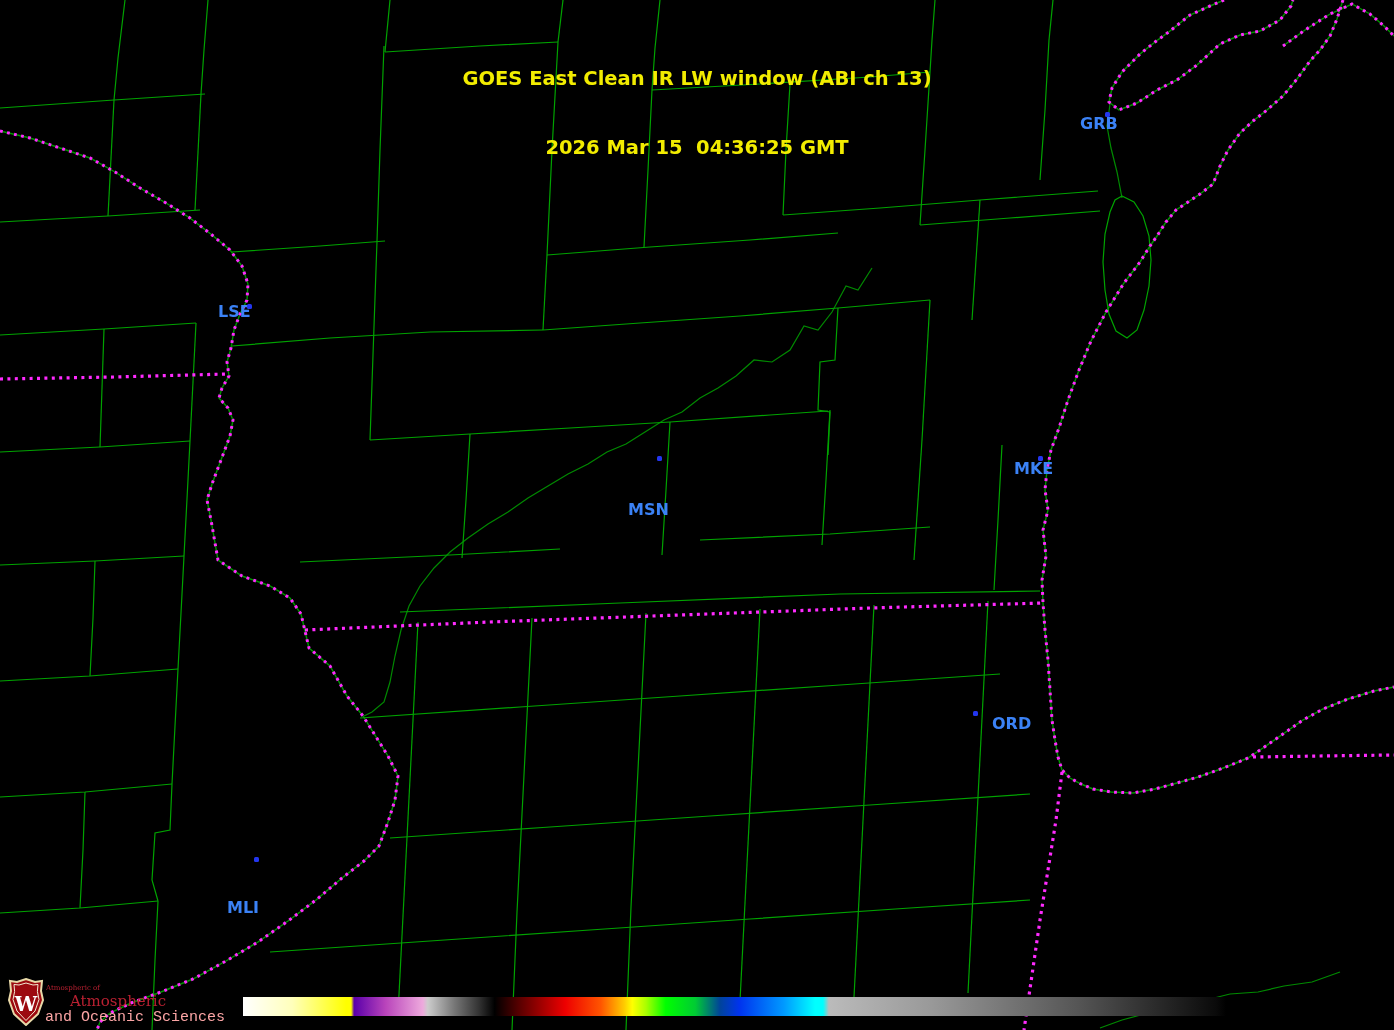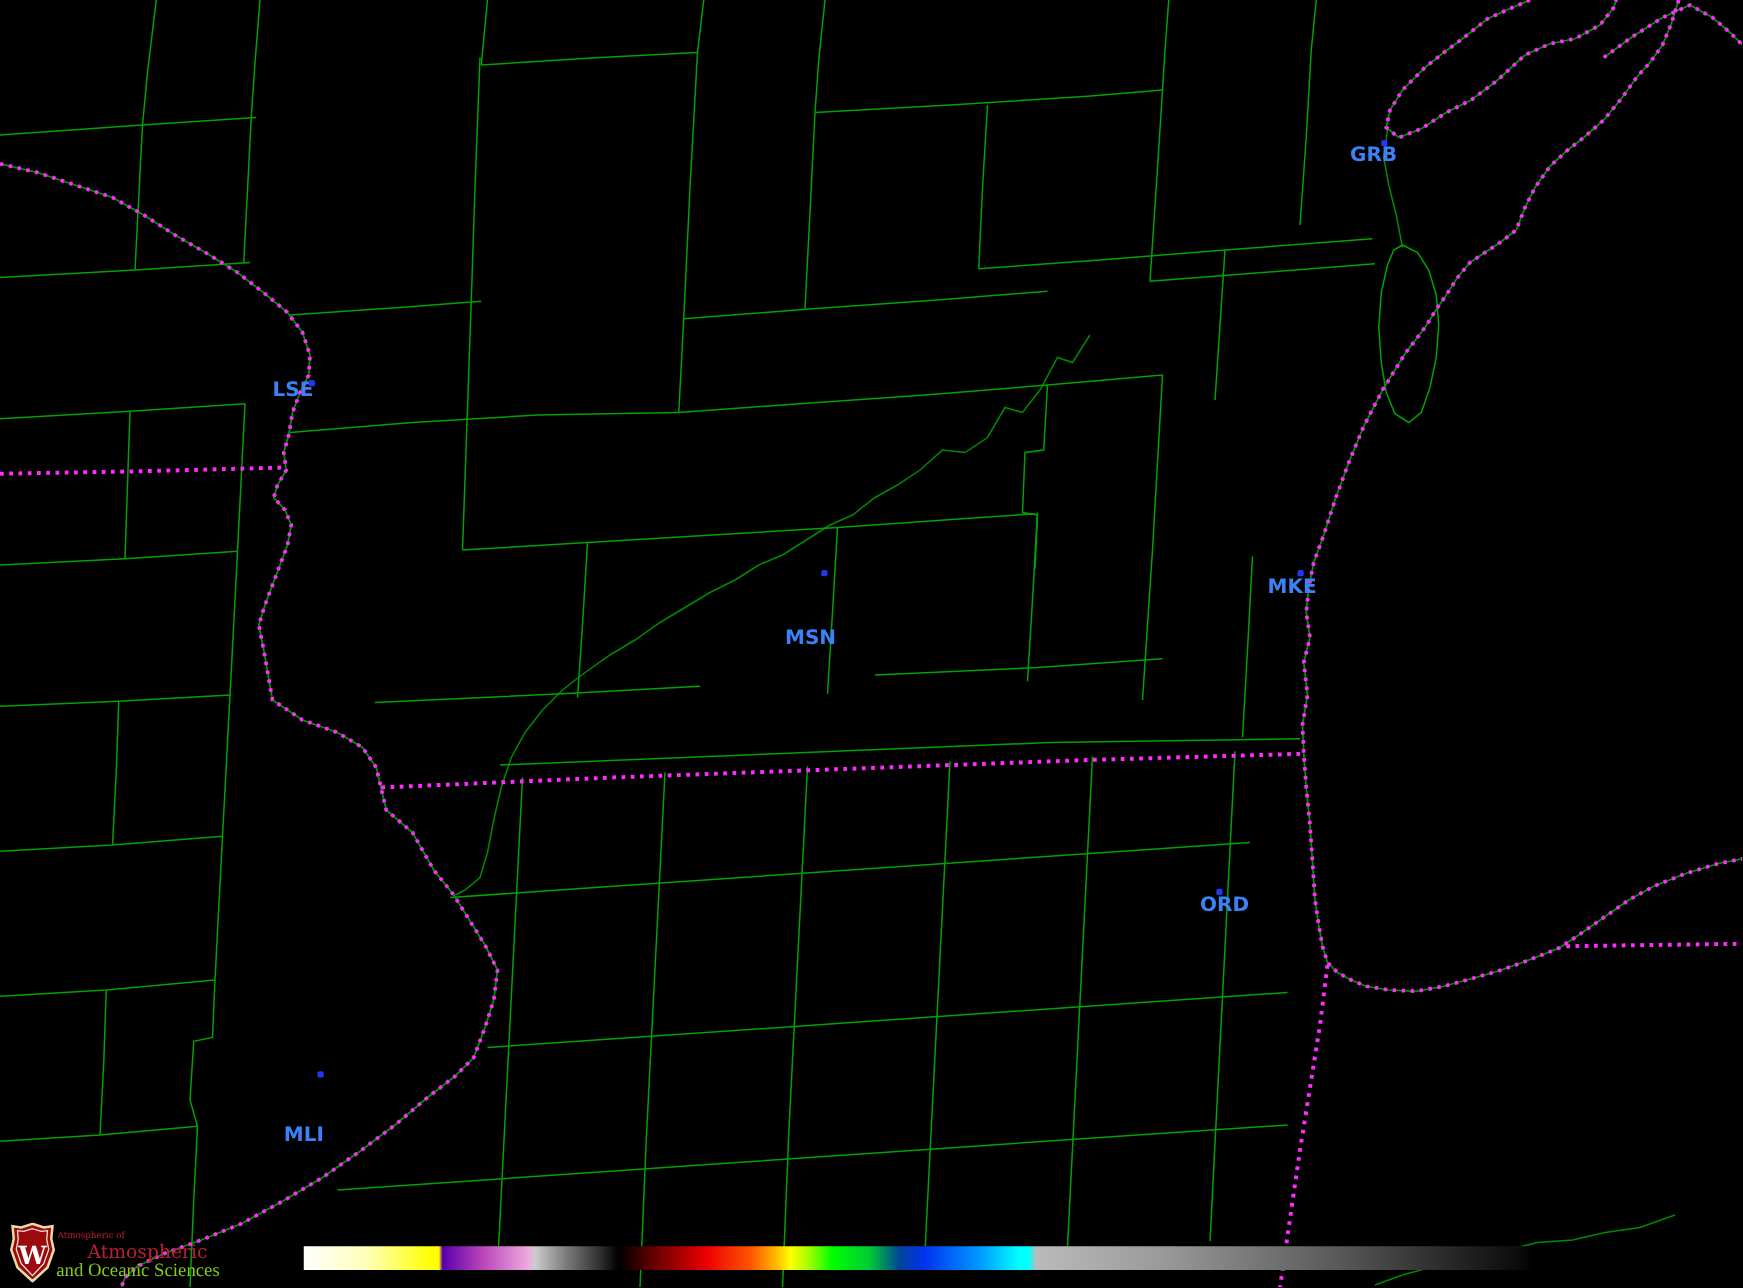--- a/index.html
+++ b/index.html
@@ -10,22 +10,22 @@
     color:#f2ec00;font-weight:bold;font-size:19.5px;line-height:23px;white-space:pre;}
   .city-label{position:absolute;color:#3b82f6;font-weight:bold;font-size:16px;line-height:16px;}
   .city-dot{position:absolute;width:5px;height:5px;background:#2336f0;border-radius:1.5px;}
   #colorbar{position:absolute;}
   #logo{position:absolute;left:6px;top:977px;width:240px;height:52px;}
   #logo .crest{position:absolute;left:2px;top:1px;}
   #logo .dept{position:absolute;left:40px;top:7px;font-size:7px;color:#b92031;
       font-family:"DejaVu Serif",serif;}
   #logo .l1{position:absolute;left:39px;top:15px;font-size:15px;color:#b92031;
       font-family:"DejaVu Serif",serif;padding-left:25px;}
-  #logo .l2{position:absolute;left:39px;top:32px;font-size:15px;color:#84cc16;
-      font-family:Liberation Serif, serif;}
+  #logo .l2{position:absolute;left:39px;top:32px;font-size:15px;color:#fca5a5;
+      font-family:Liberation Mono, monospace;}
 </style>
 </head>
 <body>
 
 <div id="stage">
 
   <svg id="map-svg" width="1394" height="1030" viewBox="0 0 1394 1030">
     <g id="layer-green">
         <polyline points="0,131 30,138 60,148 90,158 115,172 140,188 166,203 190,218 212,235 230,250 242,266 248,284 247,300 240,314 234,330 231,348 227,362 229,376 222,388 219,398 228,408 233,420 230,436 224,452 218,468 212,484 207,500 211,520 218,560 242,576 270,586 290,598 301,614 305,631 309,648 330,666 347,696 363,716 388,756 398,776 395,800 388,822 379,846 364,861 342,878 316,900 288,921 258,942 226,961 193,979 161,992 131,1003 110,1013 100,1022 97,1030" fill="none" stroke="#009300" stroke-width="1.4"></polyline>
         <polyline points="1343,0 1337,19 1330,36 1320,50 1310,61 1297,79 1283,96 1267,110 1253,121 1240,133 1228,150 1220,166 1213,184 1200,194 1188,202 1176,210 1166,222 1157,236 1150,246 1140,262 1124,283 1106,312 1091,341 1079,370 1068,400 1059,428 1051,450 1047,470 1045,490 1048,510 1043,530 1046,556 1042,580 1043,603 1045,630 1048,660 1050,690 1052,720 1055,740 1058,757 1062,770 1070,778 1081,784 1093,789 1111,792 1133,793 1155,789 1177,783 1198,777 1218,770 1236,763 1248,758 1263,748 1283,734 1303,720 1323,709 1348,699 1374,691 1394,687" fill="none" stroke="#009300" stroke-width="1.4"></polyline>
@@ -113,26 +113,30 @@
 
   <div id="city-overlay">
       <div class="city-label" style="left: 1080px; top: 116px;">GRB</div>
       <div class="city-dot" style="left: 1105px; top: 112px;"></div>
       <div class="city-label" style="left: 218px; top: 304px;">LSE</div>
       <div class="city-dot" style="left: 247px; top: 304px;"></div>
       <div class="city-label" style="left: 628px; top: 462px; margin-top: 40px;">MSN</div>
       <div class="city-dot" style="left: 657px; top: 456px;"></div>
       <div class="city-label" style="left: 1014px; top: 461px;">MKE</div>
       <div class="city-dot" style="left: 1038px; top: 456px;"></div>
-      <div class="city-label" style="left: 960px; top: 716px;">ORD</div>
+      <div class="city-label" style="left: 992px; top: 716px;">ORD</div>
       <div class="city-dot" style="left: 973px; top: 711px;"></div>
       <div class="city-label" style="left: 227px; top: 900px;">MLI</div>
       <div class="city-dot" style="left: 254px; top: 857px;"></div>
     </div>
 
+  <div class="title-block">
+    <div>GOES East Clean IR LW window (ABI ch 13)</div>
+    <div>2026 Mar 15  04:36:25 GMT</div>
+  </div>
 
   <div id="colorbar" style="left: 243px; top: 997px; width: 983px; height: 19px; background: linear-gradient(to right, rgb(255, 255, 255) 0%, rgb(255, 255, 187) 5%, rgb(255, 255, 0) 10.5%, rgb(255, 255, 0) 11%, rgb(90, 0, 170) 11.3%, rgb(185, 68, 187) 14.5%, rgb(238, 170, 221) 18.3%, rgb(204, 204, 204) 18.8%, rgb(119, 119, 119) 21.5%, rgb(51, 51, 51) 24%, rgb(0, 0, 0) 25.6%, rgb(85, 0, 0) 28%, rgb(238, 0, 0) 32.8%, rgb(255, 85, 0) 36.4%, rgb(255, 204, 0) 38.8%, rgb(255, 255, 0) 39.6%, rgb(170, 255, 0) 41%, rgb(0, 255, 0) 43%, rgb(0, 204, 51) 46%, rgb(0, 68, 153) 48.5%, rgb(0, 51, 238) 50.5%, rgb(0, 153, 255) 55%, rgb(0, 255, 255) 58.2%, rgb(0, 255, 255) 59%, rgb(187, 187, 187) 59.6%, rgb(153, 153, 153) 70%, rgb(85, 85, 85) 85%, rgb(10, 10, 10) 99%, rgb(0, 0, 0) 100%);"></div>
 
   <div id="logo">
     <svg class="crest" width="36" height="48" viewBox="0 0 36 48">
       <path d="M18 1 L27 4 L34 3 L33 13 L35 22 L30 36 L18 47 L6 36 L1 22 L3 13 L2 3 L9 4 Z" fill="#9c0a10" stroke="#e8d9a8" stroke-width="2"></path>
       <path d="M18 5 L25 7 L30 6.5 L29.4 13.5 L31 21.5 L27 33 L18 42.5 L9 33 L5 21.5 L6.6 13.5 L6 6.5 L11 7 Z" fill="none" stroke="#f4ecd4" stroke-width="1"></path>
       <text x="18" y="33" text-anchor="middle" font-family="DejaVu Serif, serif" font-size="20" font-weight="bold" fill="#ffffff">W</text>
     </svg>
     <div class="dept">Atmospheric of</div>

